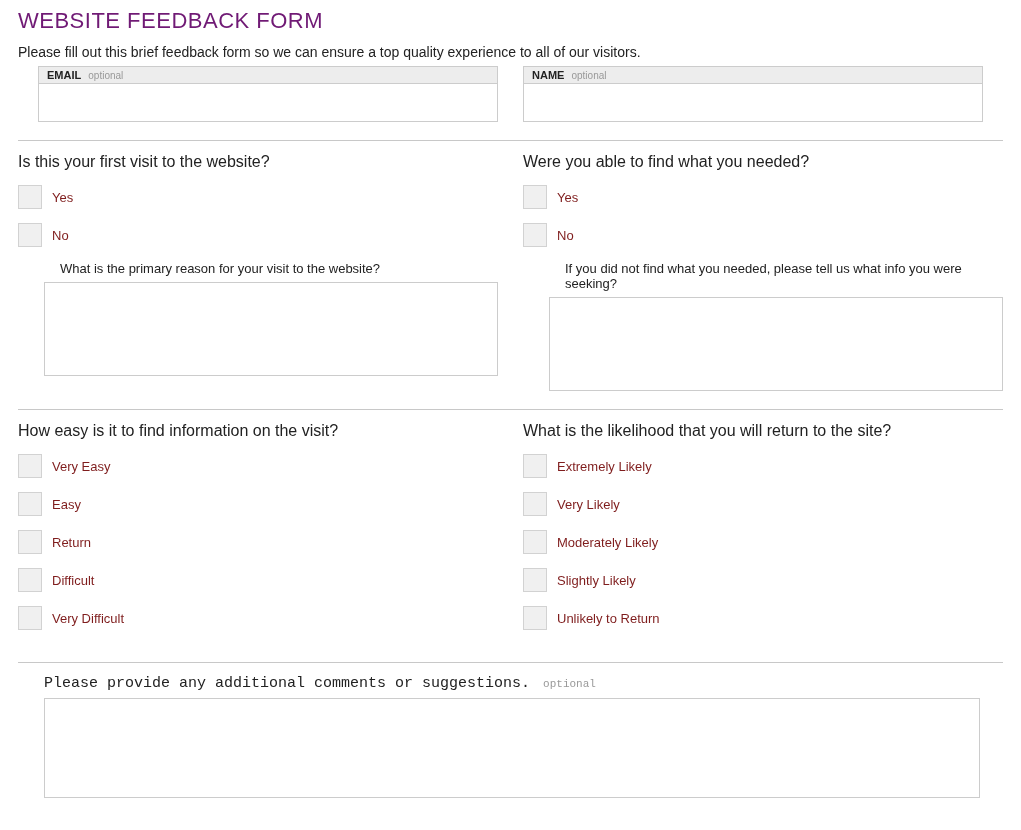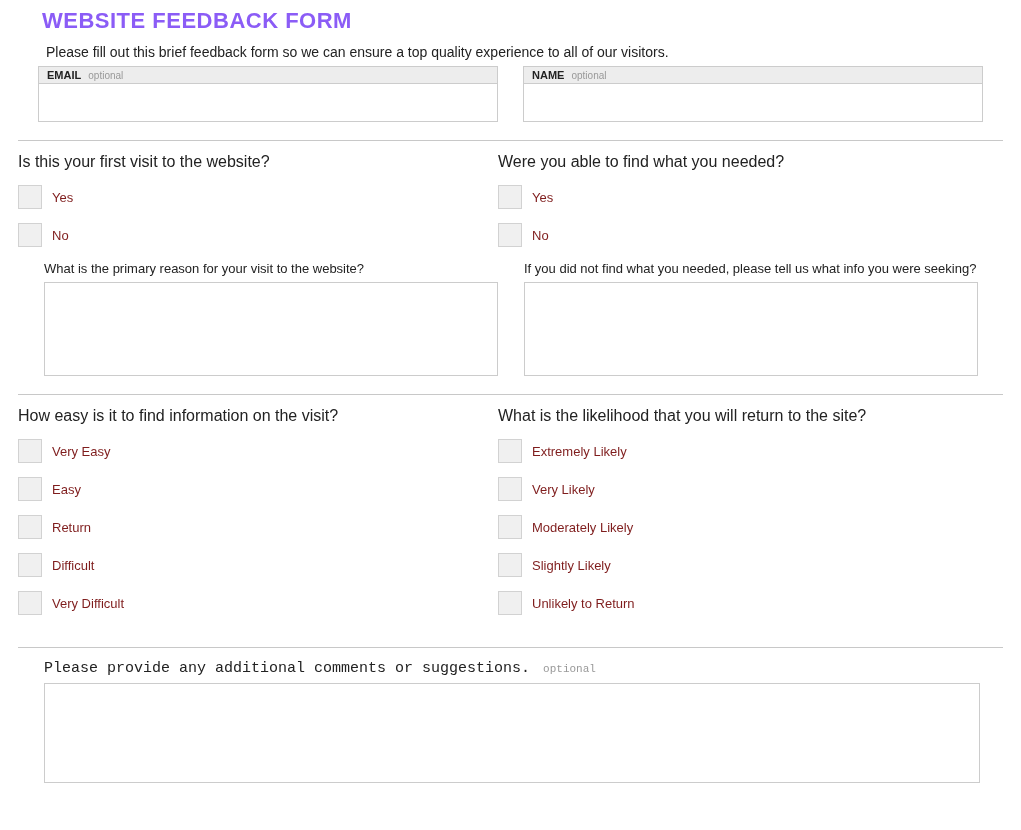--- a/index.html
+++ b/index.html
@@ -6,31 +6,29 @@
     body {
       width: 1021px;
       height: 830px;
       font-family: "Century Gothic", "Trebuchet MS", Arial, sans-serif;
       color: #333;
       padding: 8px 18px 0 18px;
       background: #fff;
     }
     .page-title {
       font-size: 22px;
-      font-weight: bold;
-      color: #8b5cf6;
+      font-weight: normal;
+      color: #701a75;
       letter-spacing: 0.5px;
       margin-bottom: 10px;
-      margin-left: 24px;
     }
     .intro {
       font-size: 14px;
       color: #222;
       margin-bottom: 6px;
-      margin-left: 28px;
     }
     .top-fields {
       display: flex;
       gap: 12px;
       justify-content: space-between;
       margin-top: 4px;
       padding: 0 20px 0 20px;
     }
     .field-block { width: 460px; }
     .field-header {
@@ -48,20 +46,21 @@
       height: 38px;
       background: #fff;
     }
     .section-divider {
       border: none;
       border-top: 1px solid #c8c8c8;
       margin: 18px 0 12px 0;
     }
     .two-col {
       display: flex;
+      justify-content: space-between;
       padding: 0 0 0 0;
     }
     .col { width: 480px; }
     .question {
       font-size: 16px;
       color: #222;
       margin-bottom: 14px;
       font-weight: normal;
     }
     .checkbox-row {
@@ -77,21 +76,21 @@
       margin-right: 10px;
       display: inline-block;
     }
     .checkbox-label {
       font-size: 13px;
       color: #7f1d1d;
     }
     .sublabel {
       font-size: 13px;
       color: #222;
-      margin-left: 26px;
+      margin-left: 42px;
       margin-bottom: 6px;
       margin-top: 8px;
     }
     .textarea {
       border: 1px solid #ccc;
       background: #fff;
       width: 454px;
       height: 94px;
       margin-left: 26px;
     }

